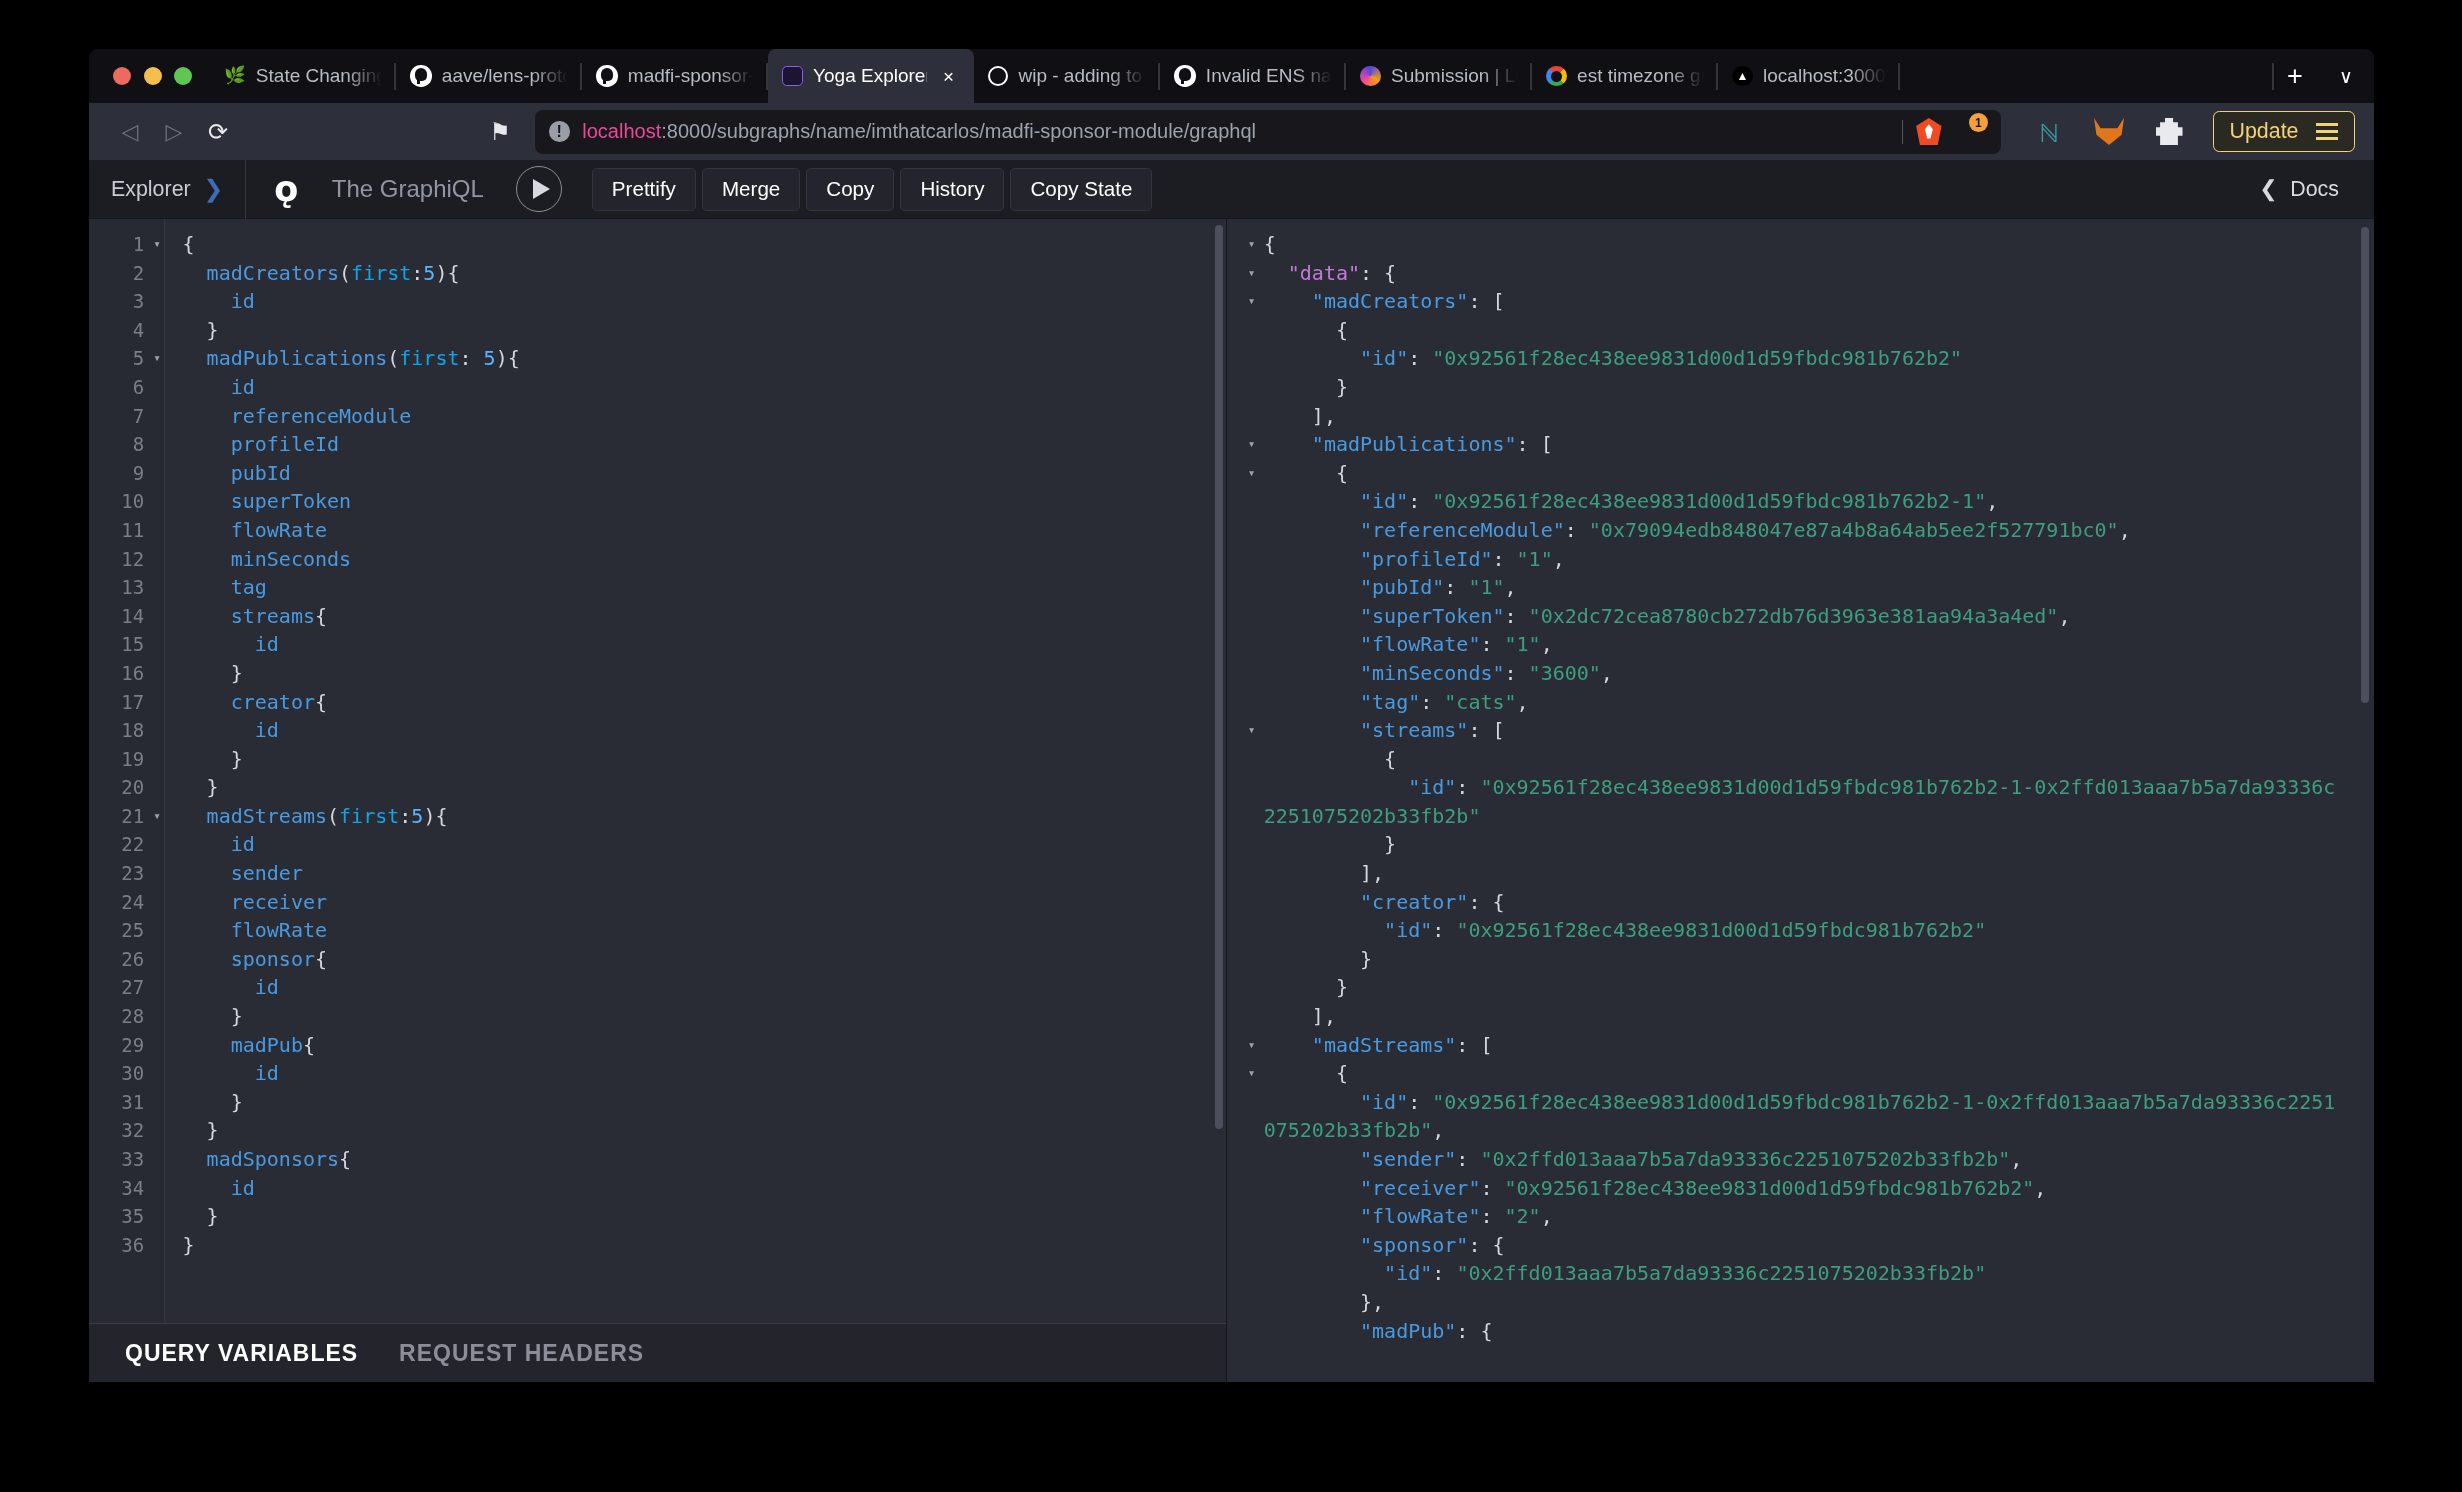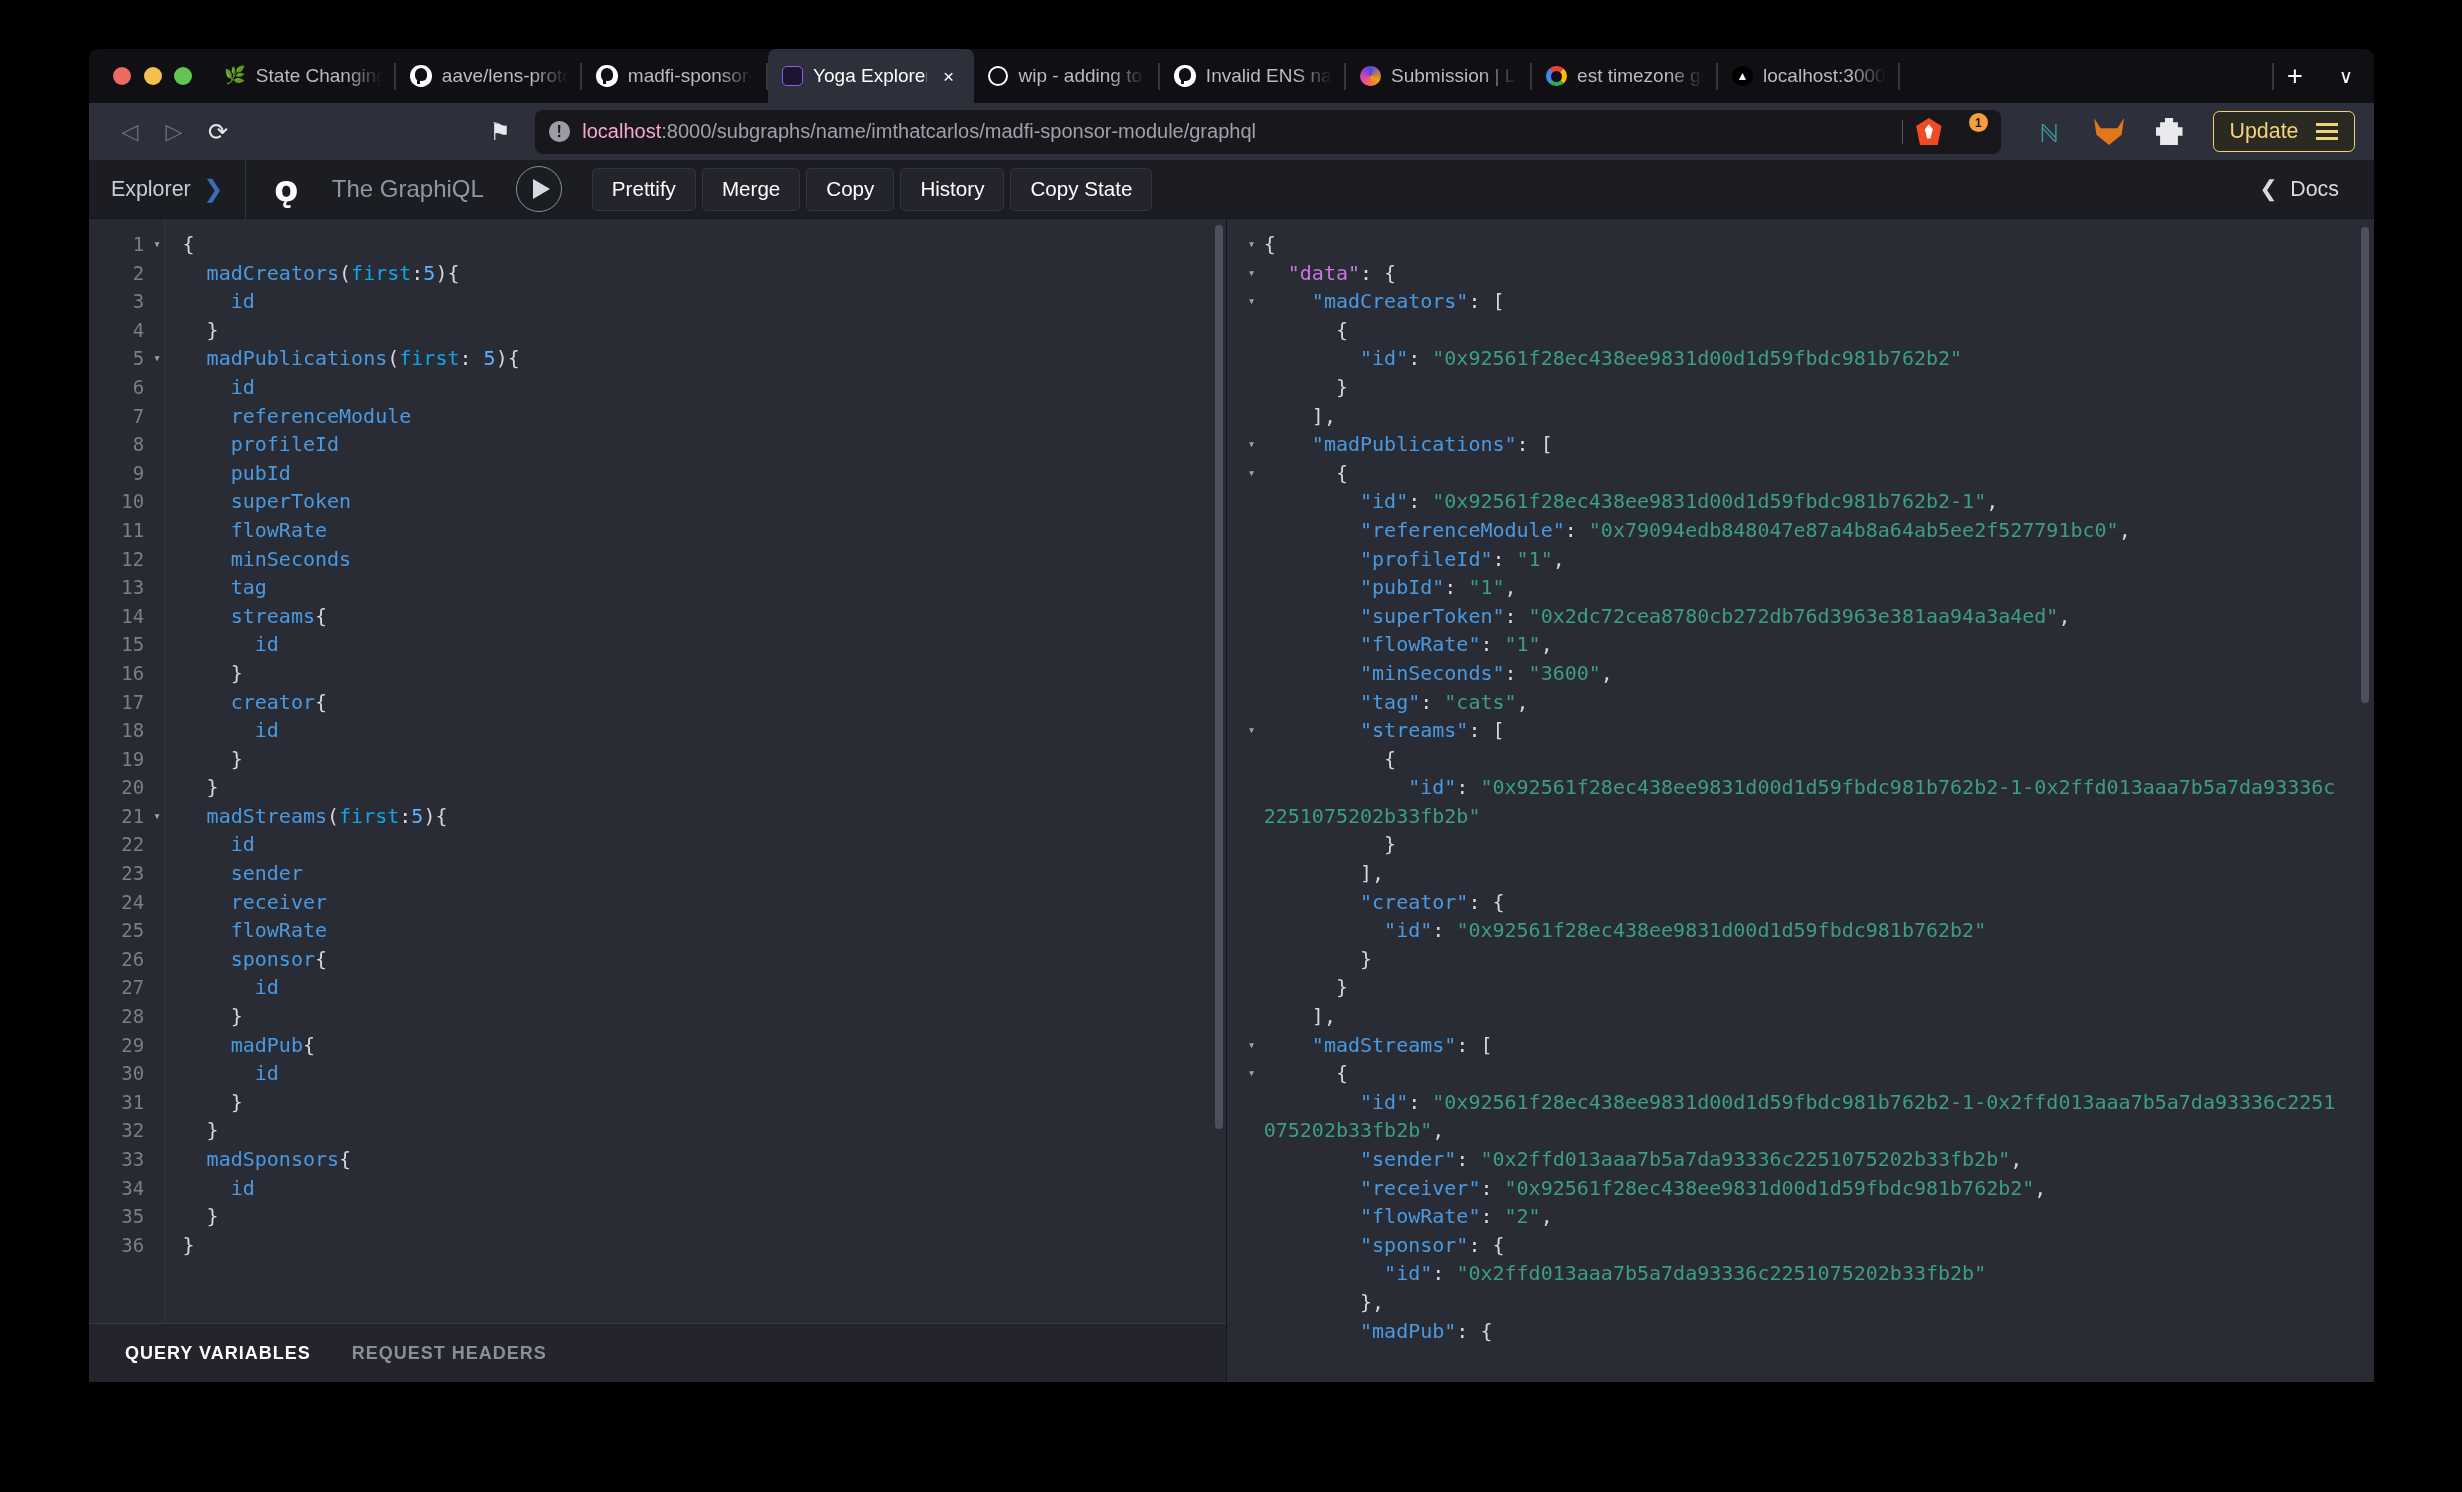--- a/index.html
+++ b/index.html
@@ -179,21 +179,21 @@
     background: #9a9da6; color: #17171c;
     display: flex; align-items: center; justify-content: center;
     font-size: 16px; font-weight: bold; flex: 0 0 auto;
     line-height: 1;
   }
   .url {
     font-size: 20px; color: #9ea2ad;
     white-space: nowrap; overflow: hidden;
     flex: 1 1 auto; min-width: 0;
   }
-  .url .host { color: #f9a8d4; }
+  .url .host { color: #ec4899; }
   .urlbar .divider {
     width: 1.6px; height: 24px; background: #55585f; flex: 0 0 auto;
   }
   .brave-lion {
     width: 25.4px; height: 27px; flex: 0 0 auto;
     background: #f04b22;
     clip-path: polygon(50% 0%, 100% 30%, 85% 100%, 15% 100%, 0% 30%);
     position: relative;
   }
   .brave-lion::after {
@@ -344,21 +344,21 @@
     width: 8px; height: 904px;
     background: #4d505c; border-radius: 4px;
   }
   .editor-footer {
     height: 59px; flex: 0 0 auto;
     background: #24252c;
     border-top: 0.8px solid #3a3c45;
     display: flex; align-items: center;
     padding-left: 36px; gap: 41px;
   }
-  .ftab { font-size: 18px; font-weight: bold; letter-spacing: 1px; }
+  .ftab { font-size: 23px; font-weight: bold; letter-spacing: 1px; }
   .ftab.active { color: #ffffff; }
   .ftab.inactive { color: #8b8e98; }
 
   .pane-right {
     flex: 1 1 auto;
     background: #2a2c35;
     position: relative;
     overflow: hidden;
     min-height: 0;
     padding-top: 11px;

